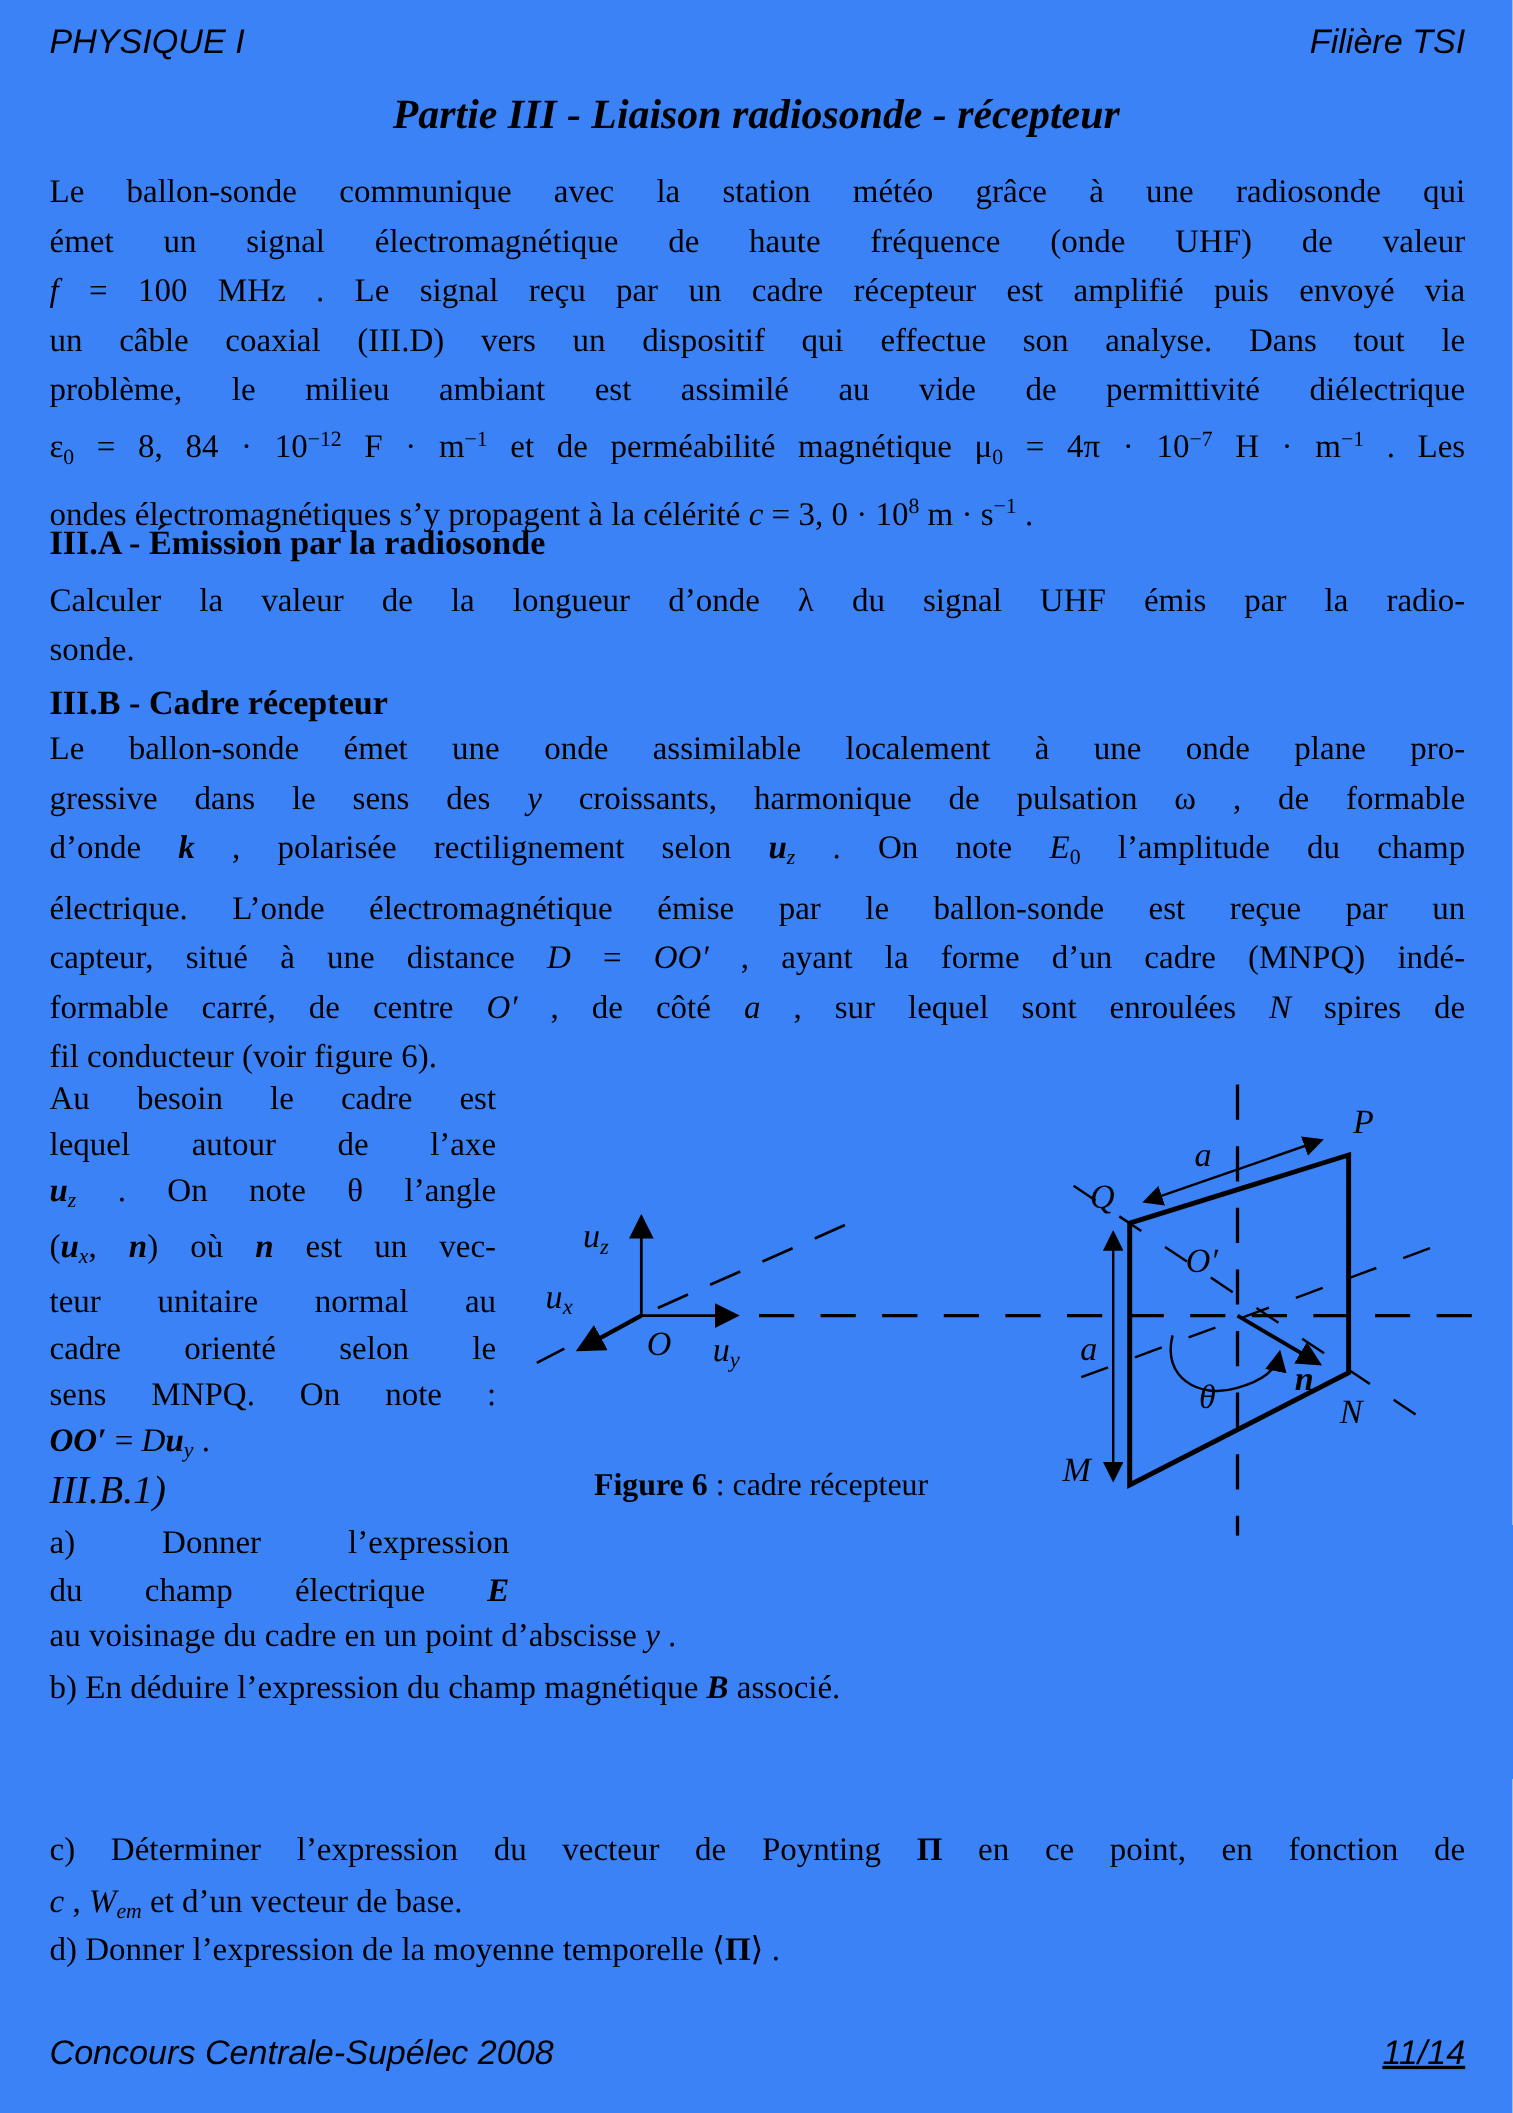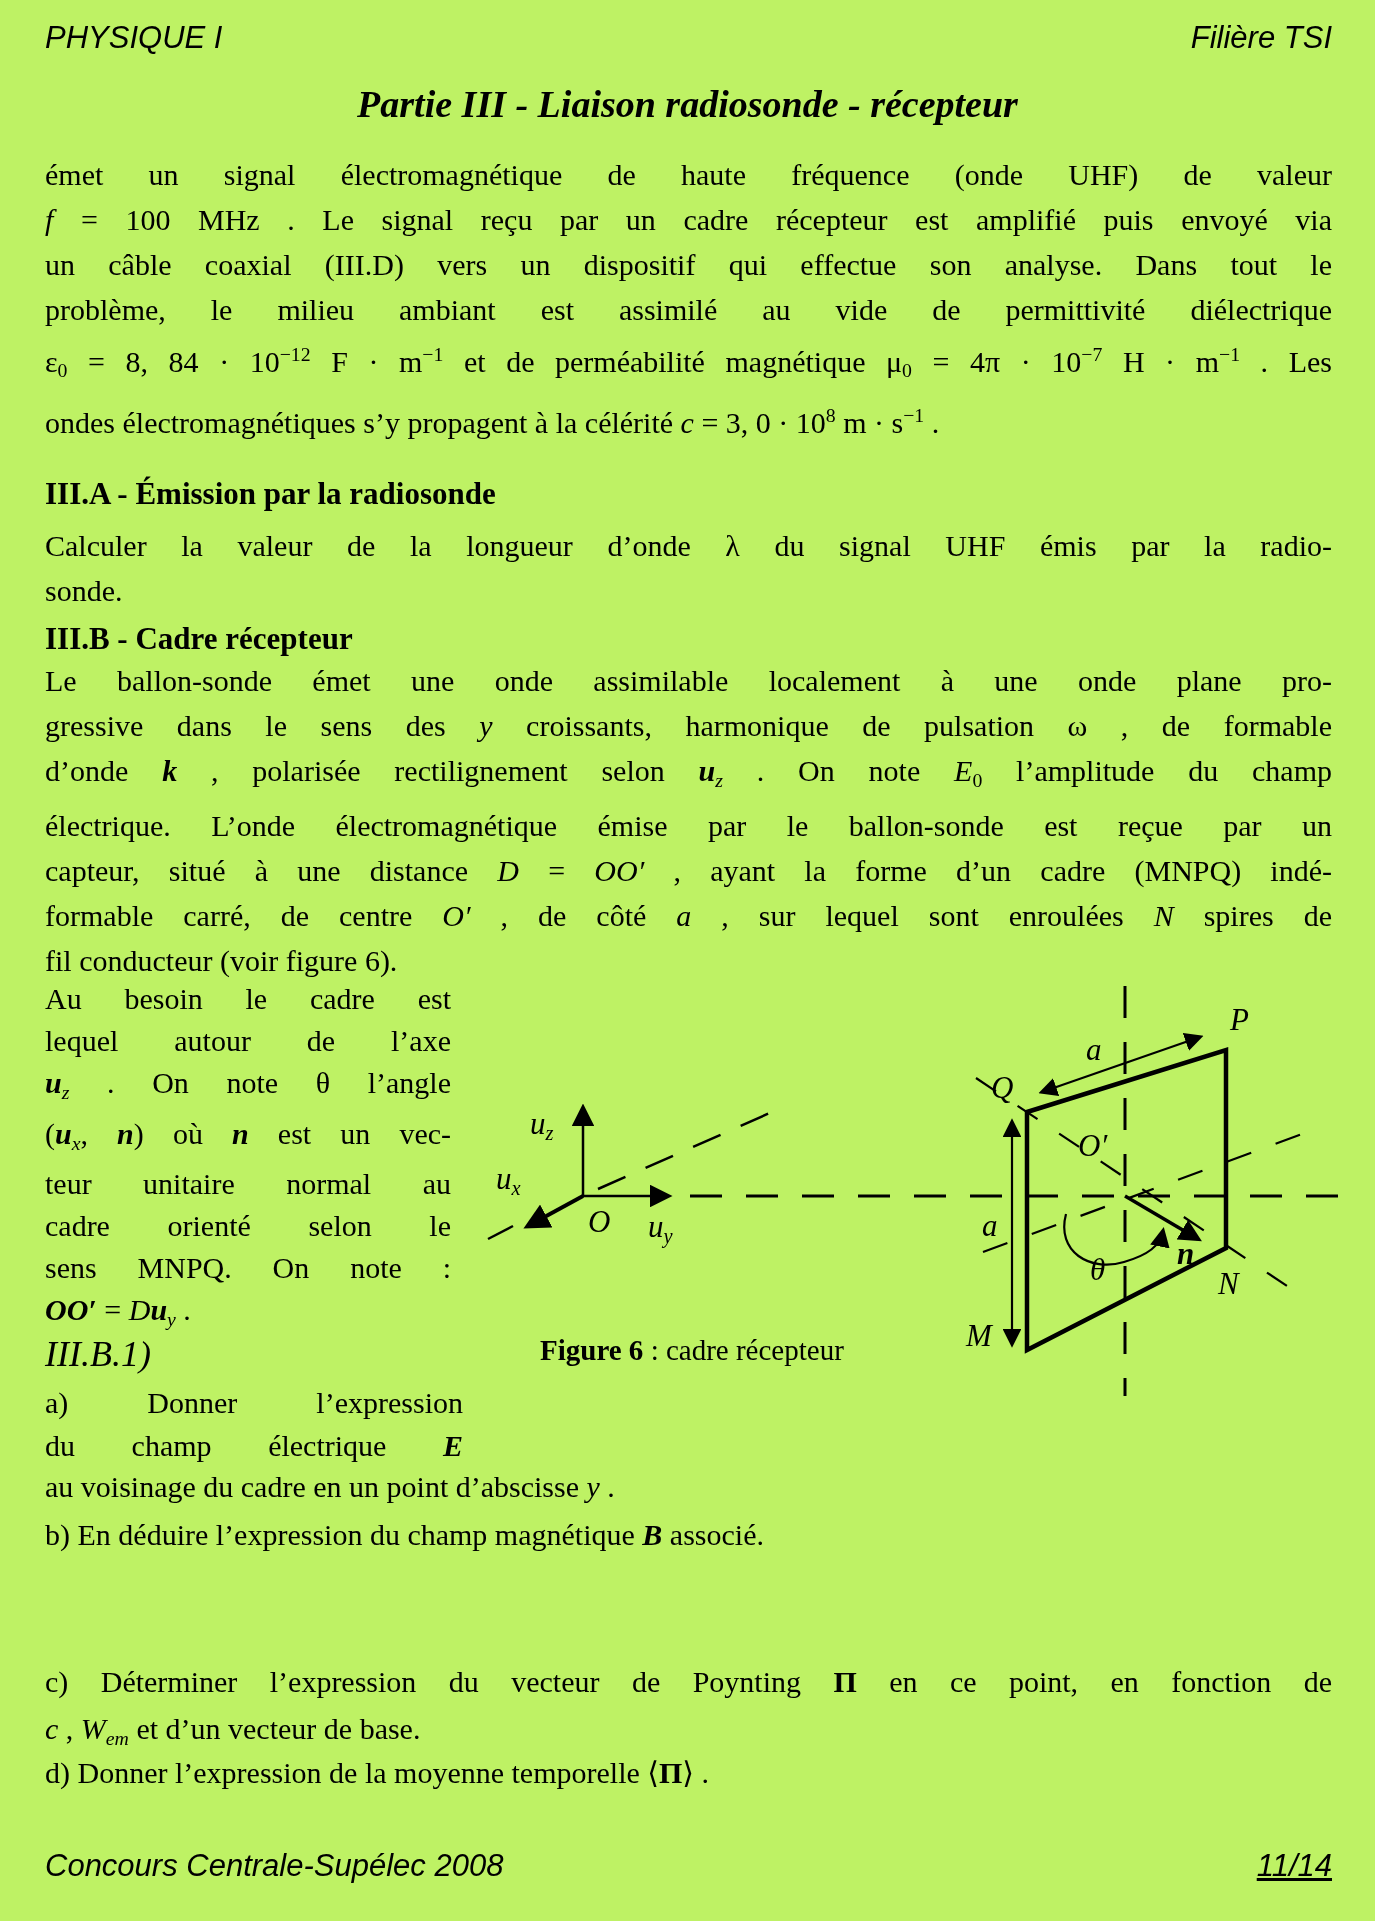--- a/index.html
+++ b/index.html
@@ -1,16 +1,16 @@
 <!DOCTYPE html>
 <html><head>
 <meta charset="utf-8">
 <style>
   html,body{margin:0;padding:0;background:#e8e8e8;}
-  .page{position:relative;width:1375px;height:1921px;margin:0 auto;background:#bef264;color:#000;
+  .page{position:relative;width:1375px;height:1921px;margin:0 auto;background:#3b82f6;color:#000;
         font-family:"Liberation Serif","DejaVu Serif",serif;overflow:hidden;}
   .sans{font-family:"Liberation Sans","DejaVu Sans",sans-serif;font-style:italic;font-size:31px;}
   .abs{position:absolute;}
   .blk{position:absolute;left:45px;width:1287px;font-size:30px;line-height:45px;}
   .tl{min-height:1em;}
   .jl{text-align:justify;text-align-last:justify;}
   .hd{position:absolute;left:45px;font-size:31px;font-weight:bold;text-align:center;}
   #title{position:absolute;left:0;right:0;top:82px;text-align:center;
          font-size:38px;font-weight:bold;font-style:italic;}
   .s-i{font-style:italic;}
@@ -29,20 +29,21 @@
 <body>
 
 <div class="page">
 
   <div class="abs sans" style="left:45px;top:20px;">PHYSIQUE I</div>
   <div class="abs sans" style="right:43px;top:20px;">Filière TSI</div>
 
   <div id="title">Partie III - Liaison radiosonde - récepteur</div>
 
   <div class="blk" style="top:152px;">
+      <div class="tl jl"><span>Le ballon-sonde communique avec la station météo grâce à une radiosonde qui</span></div>
       <div class="tl jl"><span>émet un signal électromagnétique de haute fréquence (onde UHF) de valeur</span></div>
       <div class="tl jl"><span class="s-i">f</span><span> = 100 MHz . Le signal reçu par un cadre récepteur est amplifié puis envoyé via</span></div>
       <div class="tl jl"><span>un câble coaxial (III.D) vers un dispositif qui effectue son analyse. Dans tout le</span></div>
       <div class="tl jl"><span>problème, le milieu ambiant est assimilé au vide de permittivité diélectrique</span></div>
       <div class="tl jl"><span>ε</span><span class="s-sub">0</span><span> = 8, 84 · 10</span><span class="s-sup">−12</span><span> F · m</span><span class="s-sup">−1</span><span>  et de perméabilité magnétique  μ</span><span class="s-sub">0</span><span> = 4π · 10</span><span class="s-sup">−7</span><span> H · m</span><span class="s-sup">−1</span><span> . Les</span></div>
       <div class="tl"><span>ondes électromagnétiques s’y propagent à la célérité </span><span class="s-i">c</span><span> = 3, 0 · 10</span><span class="s-sup">8</span><span> m · s</span><span class="s-sup">−1</span><span> .</span></div>
     </div>
 
   <div class="hd" style="top:476px;">III.A - Émission par la radiosonde</div>
   <div class="blk" style="top:523px;">

